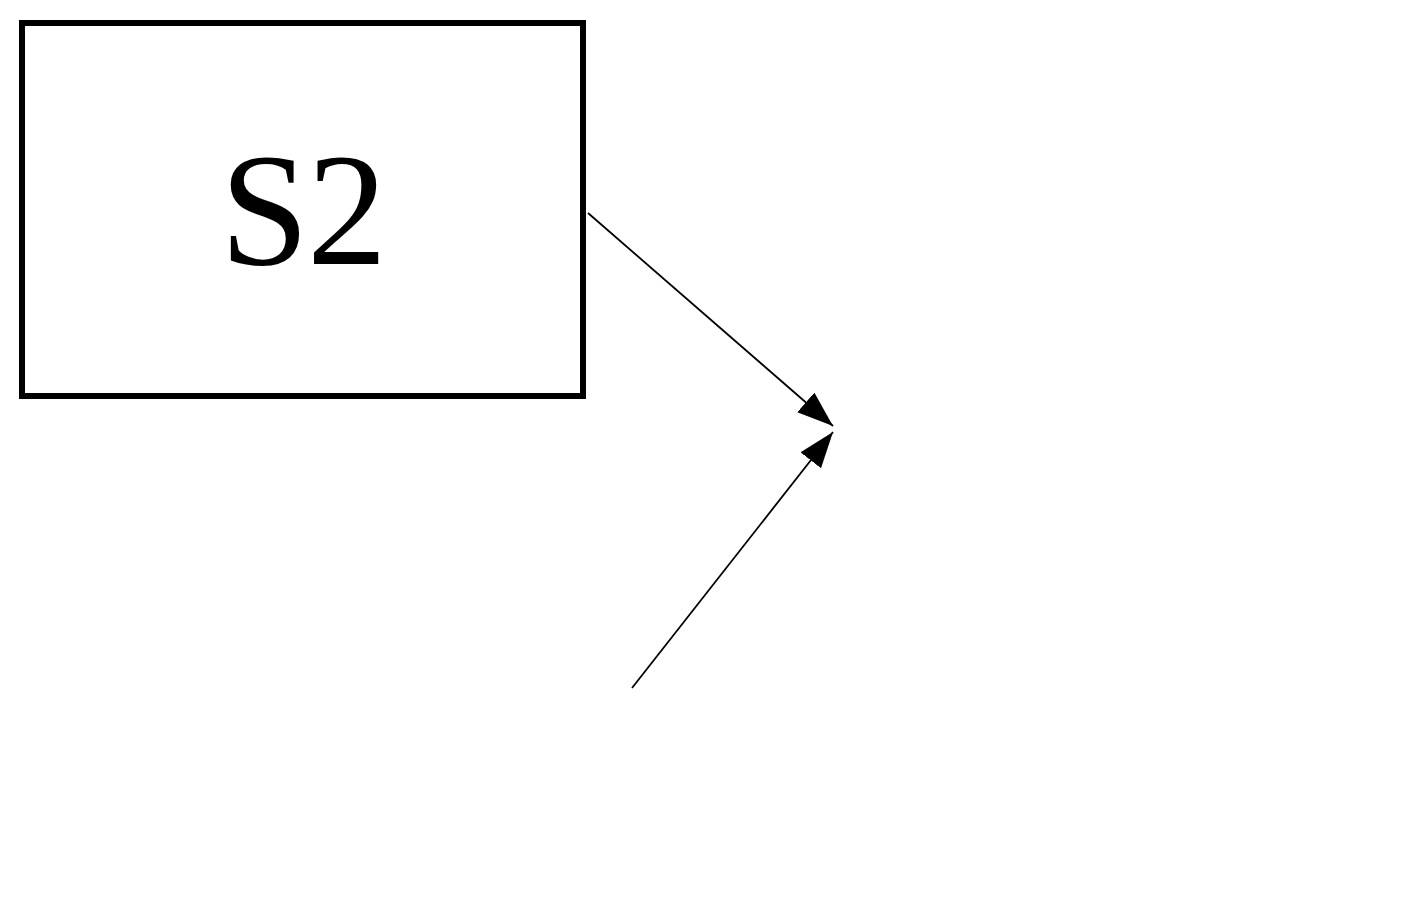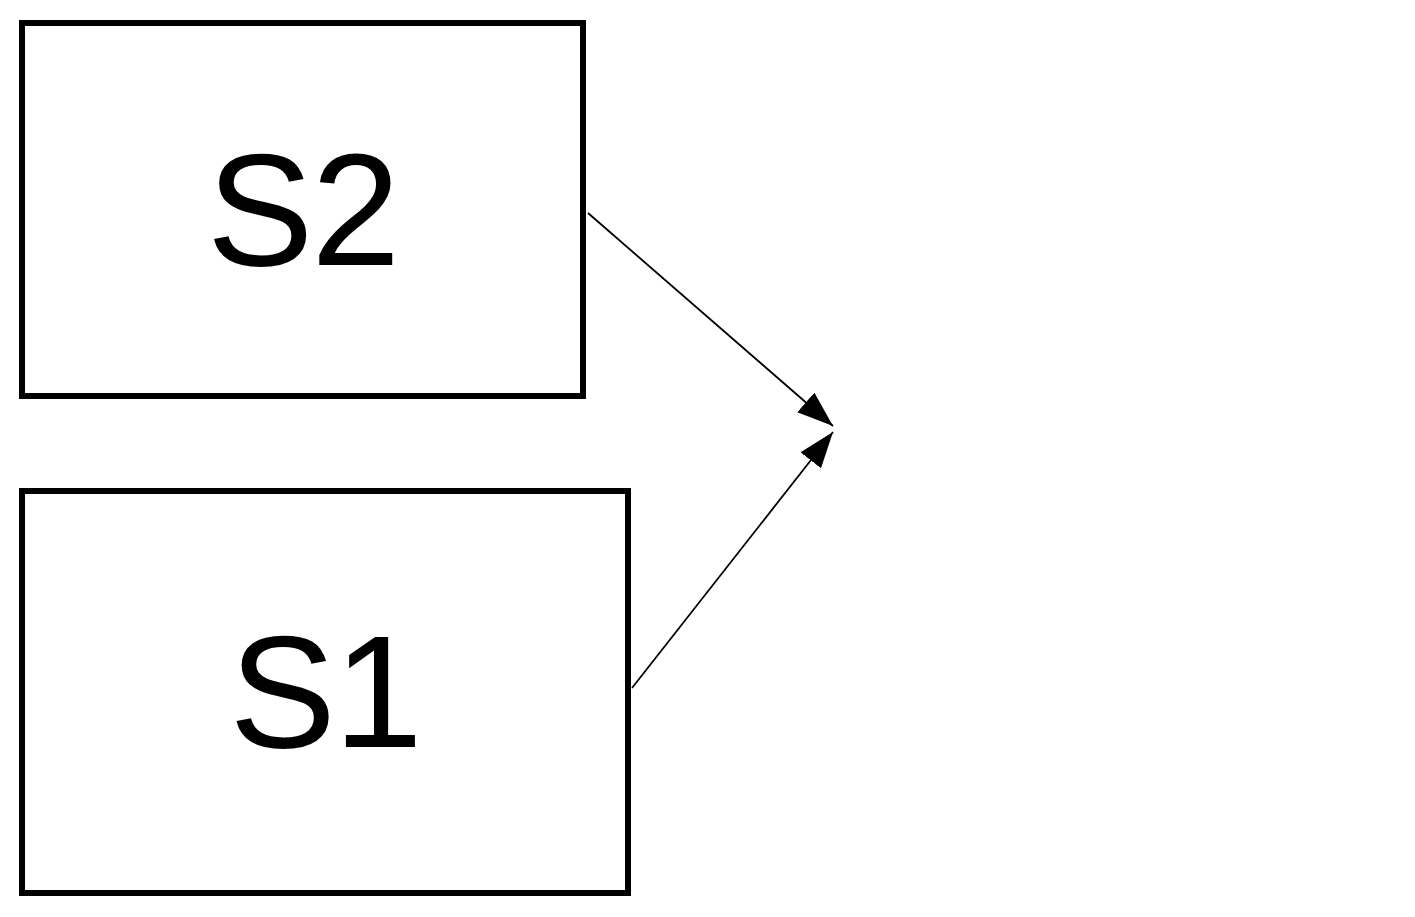--- a/index.html
+++ b/index.html
@@ -11,21 +11,21 @@
     margin: 0;
     padding: 0;
     background: var(--bg);
   }
   .canvas {
     position: relative;
     width: 1415px;
     height: 917px;
     background: var(--bg);
     overflow: hidden;
-    font-family: Liberation Sans, sans-serif;
+    font-family: Liberation Serif, serif;
   }
   .node {
     position: absolute;
     box-sizing: border-box;
     border: 6px solid var(--stroke);
     background: var(--bg);
     display: flex;
     align-items: center;
     justify-content: center;
   }
@@ -50,23 +50,20 @@
 </style>
 </head>
 <body>
 
 <div class="canvas">
 
   <div class="node node-s2">
     <span class="node-label">S2</span>
   </div>
 
-  <div class="node node-s1">
-    <span class="node-label">S1</span>
-  </div>
 
 
   <svg class="edges-layer" width="1415" height="917" viewBox="0 0 1415 917" xmlns="http://www.w3.org/2000/svg">
     <defs>
       <marker id="arrowhead" markerUnits="userSpaceOnUse" markerWidth="38" markerHeight="28" refX="36" refY="13" orient="auto">
         <path d="M0,0 L36,13 L0,26 Z" fill="#000000"></path>
       </marker>
     </defs>
     <line x1="588" y1="213" x2="833" y2="426" stroke="#000000" stroke-width="1.8" marker-end="url(#arrowhead)"></line>
     <line x1="632" y1="688" x2="833" y2="432" stroke="#000000" stroke-width="1.8" marker-end="url(#arrowhead)"></line>

